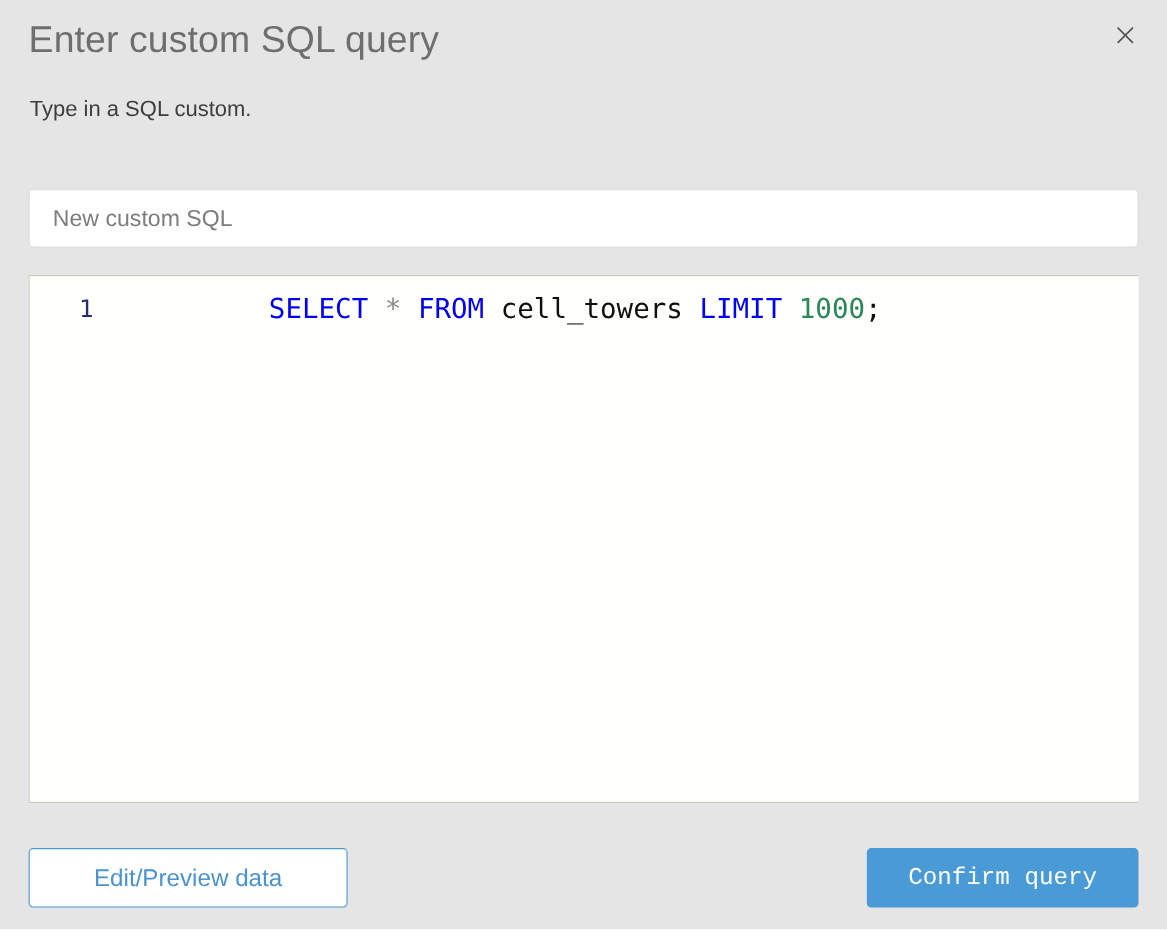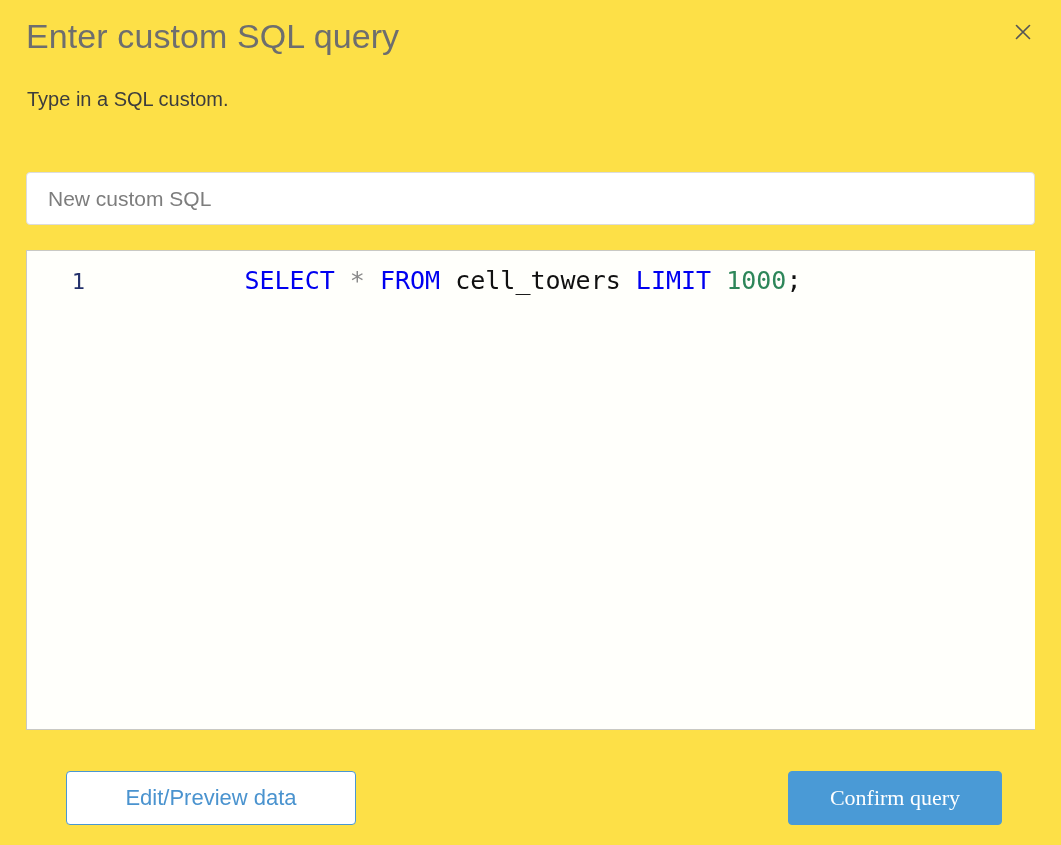--- a/index.html
+++ b/index.html
@@ -11,21 +11,21 @@
     height: 845px;
     background: #ffffff;
     font-family: "Liberation Sans", sans-serif;
     overflow: hidden;
     position: relative;
   }
 
   .dialog {
     position: absolute;
     inset: 0;
-    background: #fde047;
+    background: #e5e5e5;
   }
 
   
   .dialog-title {
     position: absolute;
     left: 26px;
     top: 14px;
     font-size: 34px;
     font-weight: 400;
     color: #6e6e6e;
@@ -145,35 +145,34 @@
     box-sizing: border-box;
     background: #ffffff;
     border: 1px solid #4a97d2;
     border-radius: 4px;
     color: #4a93cf;
     font-family: "Liberation Sans", sans-serif;
     font-size: 22px;
     font-weight: 400;
     cursor: pointer;
     padding: 0;
-    margin-left: 40px;
   }
 
   .btn-primary {
     position: absolute;
     left: 788px;
     top: 771px;
-    width: 214px;
+    width: 247px;
     height: 54px;
     box-sizing: border-box;
     background: #4a9ad6;
     border: 1px solid #4a9ad6;
     border-radius: 4px;
     color: #ffffff;
-    font-family: Liberation Serif, serif;
+    font-family: Liberation Mono, monospace;
     font-size: 22px;
     font-weight: 400;
     cursor: pointer;
     padding: 0;
   }
 </style>
 </head>
 <body>
 
 <div class="dialog">

